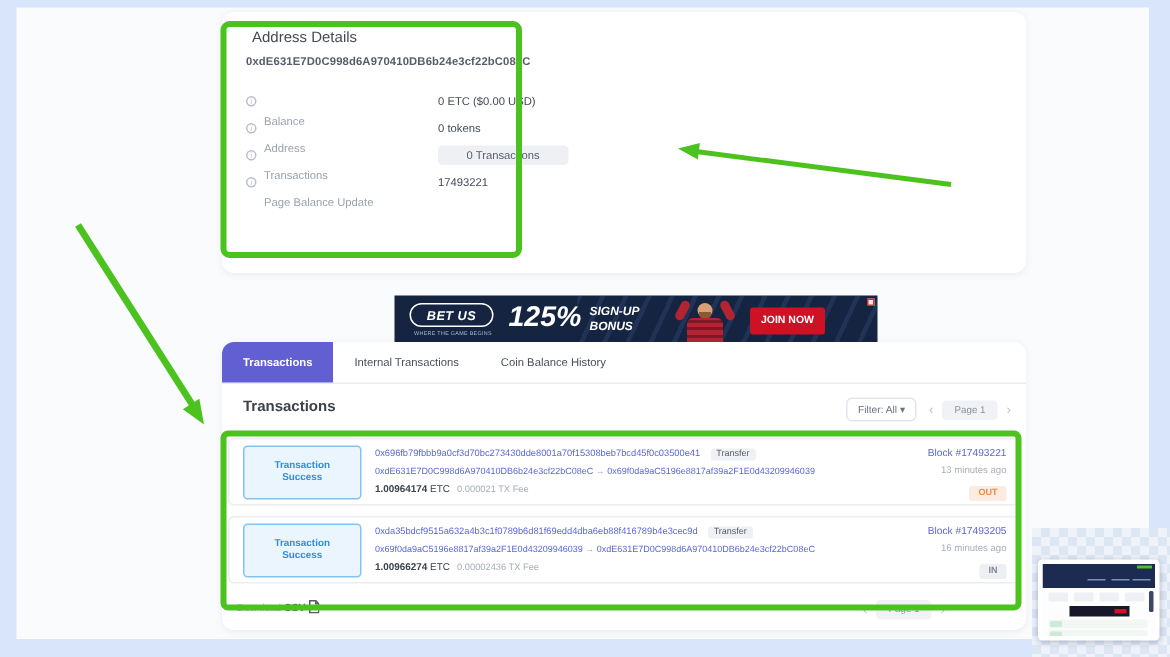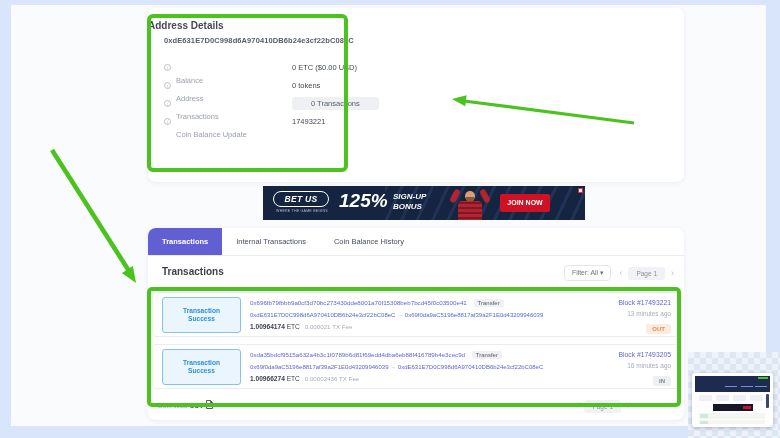--- a/index.html
+++ b/index.html
@@ -4,32 +4,32 @@
 <style>
   * { margin:0; padding:0; box-sizing:border-box; }
   html,body { font-family:"Liberation Sans", sans-serif; }
   .frame { position:relative; width:780px; height:438px; background:#d9e5fa; overflow:hidden; }
   .page { position:absolute; left:11px; top:5px; width:755px; height:421px; background:#fafbfd; }
 
   .card { position:absolute; background:#fff; border-radius:8px; box-shadow:0 1px 5px rgba(40,60,120,.08); }
   .card1 { left:148px; top:8px; width:536px; height:174px; }
   .card2 { left:148px; top:228px; width:536px; height:192px; }
 
-  .card1-title { position:absolute; left:0; top:12px; font-size:10px; font-weight:bold; color:#454a54; }
+  .card1-title { position:absolute; left:20px; top:12px; font-size:10px; font-weight:normal; color:#454a54; }
   .card1-addr  { position:absolute; left:16px; top:28px; font-size:7.5px; font-weight:bold; color:#565d69; letter-spacing:.1px; }
   .arows { position:absolute; left:16px; top:50px; width:330px; }
   .arow { display:flex; align-items:center; height:18px; }
   .info-i { width:7px; height:7px; border-radius:50%; border:1px solid #b9bfca; color:#b9bfca;
             font-size:5px; line-height:6px; text-align:center; margin-right:5px; flex:0 0 auto; font-style:italic; }
   .alabel { font-size:7.5px; color:#9aa1ad; width:116px;margin-top:26px; }
   .aval { font-size:7.5px; color:#434956; }
   .aval.pill { background:#eff0f3; border-radius:3px; padding:2px 19px; color:#565d69; }
 
   
-  .ad { position:absolute; left:263px; top:186px; width:322px; height:34px; background:#152441; overflow:hidden; cursor:pointer; }
+  .ad { position:absolute; left:263px; top:197px; width:322px; height:34px; background:#152441; overflow:hidden; cursor:pointer; }
   .ad-stripes { position:absolute; right:0; top:0; width:200px; height:34px;
       background:repeating-linear-gradient(115deg, rgba(90,130,200,.16) 0 3px, transparent 3px 14px); }
   .ad-logo { position:absolute; left:10px; top:5px; width:56px; height:16px; border:1px solid #fff; border-radius:9px;
              color:#fff; font-size:8.5px; font-weight:bold; font-style:italic; text-align:center; line-height:14px; letter-spacing:.3px; }
   .ad-tag { position:absolute; left:6px; top:23px; width:66px; text-align:center; color:#aebad2; font-size:3.6px; letter-spacing:.2px; }
   .ad-pct { position:absolute; left:76px; top:4px; color:#fff; font-size:19px; font-weight:bold; font-style:italic; }
   .ad-offer { position:absolute; left:130px; top:6px; color:#fff; font-size:8px; font-weight:bold; font-style:italic; line-height:10px; }
   .ad-man { position:absolute; left:185px; top:2px; width:46px; height:32px; }
   .ad-head { position:absolute; left:17px; top:3px; width:10px; height:10px; border-radius:50%; background:#d8a077; }
   .ad-beard { position:absolute; left:18px; top:9px; width:8px; height:5px; border-radius:0 0 4px 4px; background:#8a5a33; }
@@ -134,21 +134,21 @@
   <div class="arow">
     <span class="info-i">i</span>
     <span class="alabel">Transactions</span>
     <span class="aval pill">0 Transactions</span>
   </div>
 
 
 
   <div class="arow">
     <span class="info-i">i</span>
-    <span class="alabel">Coin Balance Update</span>
+    <span class="alabel">Page Balance Update</span>
     <span class="aval">17493221</span>
   </div>
 </div>
 
   </div>
 
   <div class="ad">
     <div class="ad-stripes"></div>
     <div class="ad-logo">BET US</div>
     <div class="ad-tag">WHERE THE GAME BEGINS</div>

